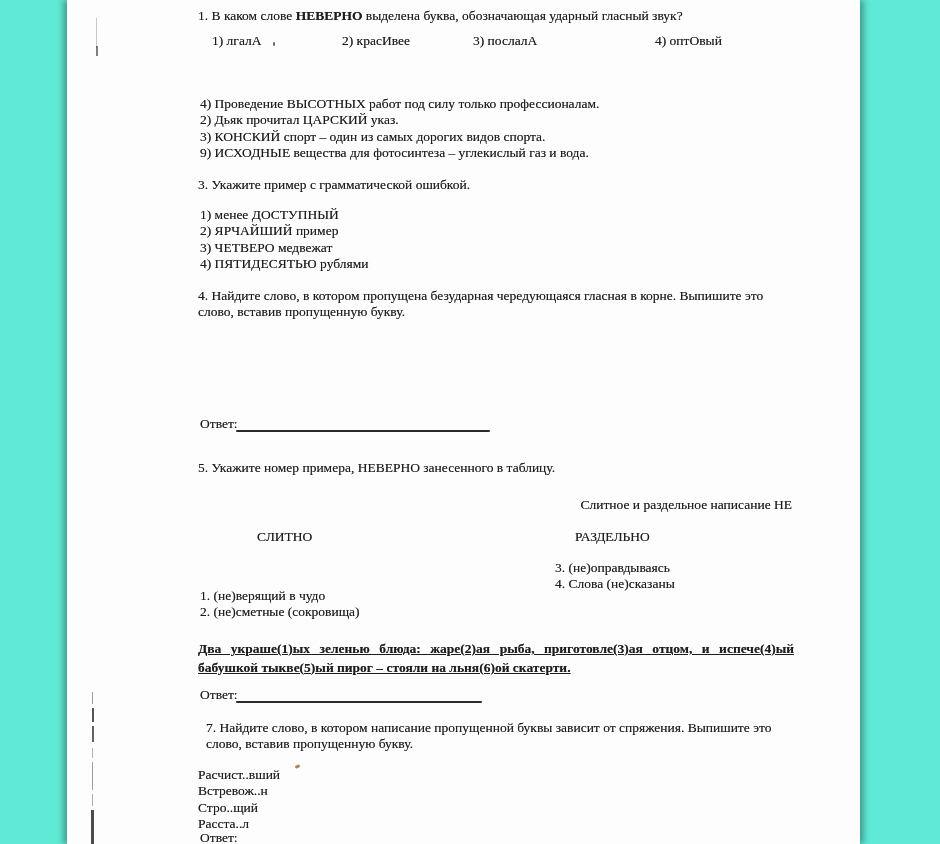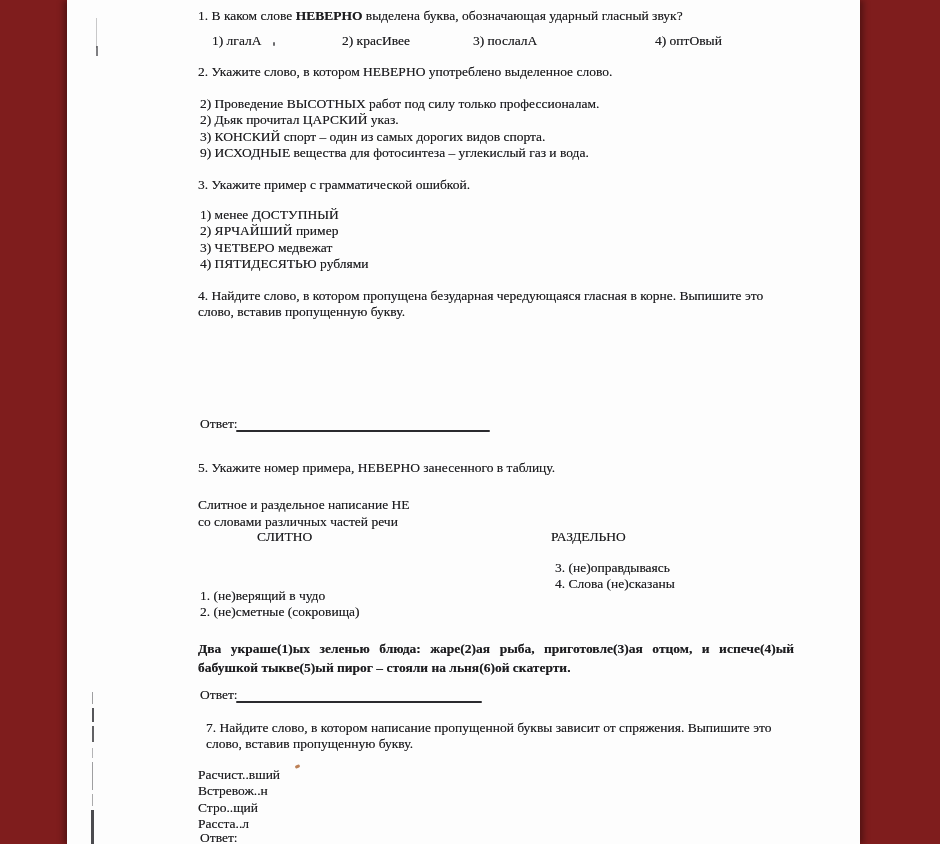--- a/index.html
+++ b/index.html
@@ -1,80 +1,78 @@
 <!DOCTYPE html>
 <html><head>
 <meta charset="utf-8">
 <style>
   html,body{margin:0;padding:0;}
   .stage{
     position:relative;width:940px;height:844px;overflow:hidden;
-    background:#7f1d1d;
+    background:#5eead4;
     font-family:"Liberation Serif", serif;
   }
   .page{
     position:absolute;left:67px;top:0;width:793px;height:844px;
     background:#fdfdfd;
     box-shadow:-4px 0 6px rgba(0,0,0,.30), 4px 0 6px rgba(0,0,0,.30);
     color:#1d1d20;
   }
   .blk{position:absolute;font-size:13.5px;line-height:16.4px;
        text-shadow:0 0 .4px rgba(25,25,28,.55);}
   .b{font-weight:bold;}
   .opt-abs{position:absolute;top:0;white-space:nowrap;text-align:right;}
   .lines div{white-space:nowrap;}
   .answer-label{white-space:nowrap;}
   .answer-line{position:absolute;height:2px;background:#2b2b2e;border-radius:1px;}
-  .center2{text-align:left;}
-  .just{text-align:justify;}
+  .center2{text-align:right;}
+  .just{text-align:justify;text-decoration:underline;}
   .artifact{position:absolute;background:#2c2c30;}
   .speck-orange{position:absolute;width:5px;height:3px;background:#b06a38;
     border-radius:2px;transform:rotate(-25deg);opacity:.85;}
 </style>
 </head>
 <body>
 
 <div class="stage">
   <div class="page">
 
     <div class="blk" style="left:131px;top:8px;"><span>1. В каком слове </span><span class="b">НЕВЕРНО</span><span> выделена буква, обозначающая ударный гласный звук?</span></div>
     <div class="blk" style="left:0;top:33px;width:793px;height:18px;">
       <span class="opt-abs" style="left:145px;">1) лгалА</span>
       <span class="opt-abs" style="left:263px;margin-left:12px;">2) красИвее</span>
       <span class="opt-abs" style="left:406px;">3) послалА</span>
       <span class="opt-abs" style="left:588px;">4) оптОвый</span>
     </div>
 
-    <div class="blk" style="left:131px;top:64px;">2. Укажите слово, в котором НЕВЕРНО употреблено выделенное слово.</div>
     <div class="blk lines" style="left:133px;top:96px;">
-      <div>2) Проведение ВЫСОТНЫХ работ под силу только профессионалам.</div>
+      <div>4) Проведение ВЫСОТНЫХ работ под силу только профессионалам.</div>
       <div>2) Дьяк прочитал ЦАРСКИЙ указ.</div>
       <div>3) КОНСКИЙ спорт – один из самых дорогих видов спорта.</div>
       <div>9) ИСХОДНЫЕ вещества для фотосинтеза – углекислый газ и вода.</div>
     </div>
 
     <div class="blk" style="left:131px;top:177px;">3. Укажите пример с грамматической ошибкой.</div>
     <div class="blk lines" style="left:133px;top:207px;">
       <div>1) менее ДОСТУПНЫЙ</div>
       <div>2) ЯРЧАЙШИЙ пример</div>
       <div>3) ЧЕТВЕРО медвежат</div>
       <div>4) ПЯТИДЕСЯТЬЮ рублями</div>
     </div>
 
     <div class="blk" style="left:131px;top:288px;width:602px;">4. Найдите слово, в котором пропущена безударная чередующаяся гласная в корне. Выпишите это слово, вставив пропущенную букву.</div>
     <div class="blk answer-label" style="left:133px;top:416px;">Ответ:</div>
     <div class="answer-line" style="left:169px;top:430px;width:254px;"></div>
 
     <div class="blk" style="left:131px;top:460px;">5. Укажите номер примера, НЕВЕРНО занесенного в таблицу.</div>
     <div class="blk center2" style="left:131px;top:496px;width:594px;line-height:17px;">
       <div>Слитное и раздельное написание НЕ</div>
-      <div>со словами различных частей речи</div>
     </div>
     <div class="blk" style="left:190px;top:529px;">СЛИТНО</div>
-    <div class="blk" style="left:484px;top:529px;">РАЗДЕЛЬНО</div>
+    <div class="blk" style="left:508px;top:529px;">РАЗДЕЛЬНО</div>
     <div class="blk lines" style="left:133px;top:560px;margin-top:28px;">
       <div>1. (не)верящий в чудо</div>
       <div>2. (не)сметные (сокровища)</div>
     </div>
     <div class="blk lines" style="left:488px;top:560px;">
       <div>3. (не)оправдываясь</div>
       <div>4. Слова (не)сказаны</div>
     </div>
 
     <div class="blk b just" style="left:131px;top:640px;width:596px;line-height:18.6px;">Два украше(1)ых зеленью блюда: жаре(2)ая рыба, приготовле(3)ая отцом, и испече(4)ый бабушкой тыкве(5)ый пирог – стояли на льня(6)ой скатерти.</div>

